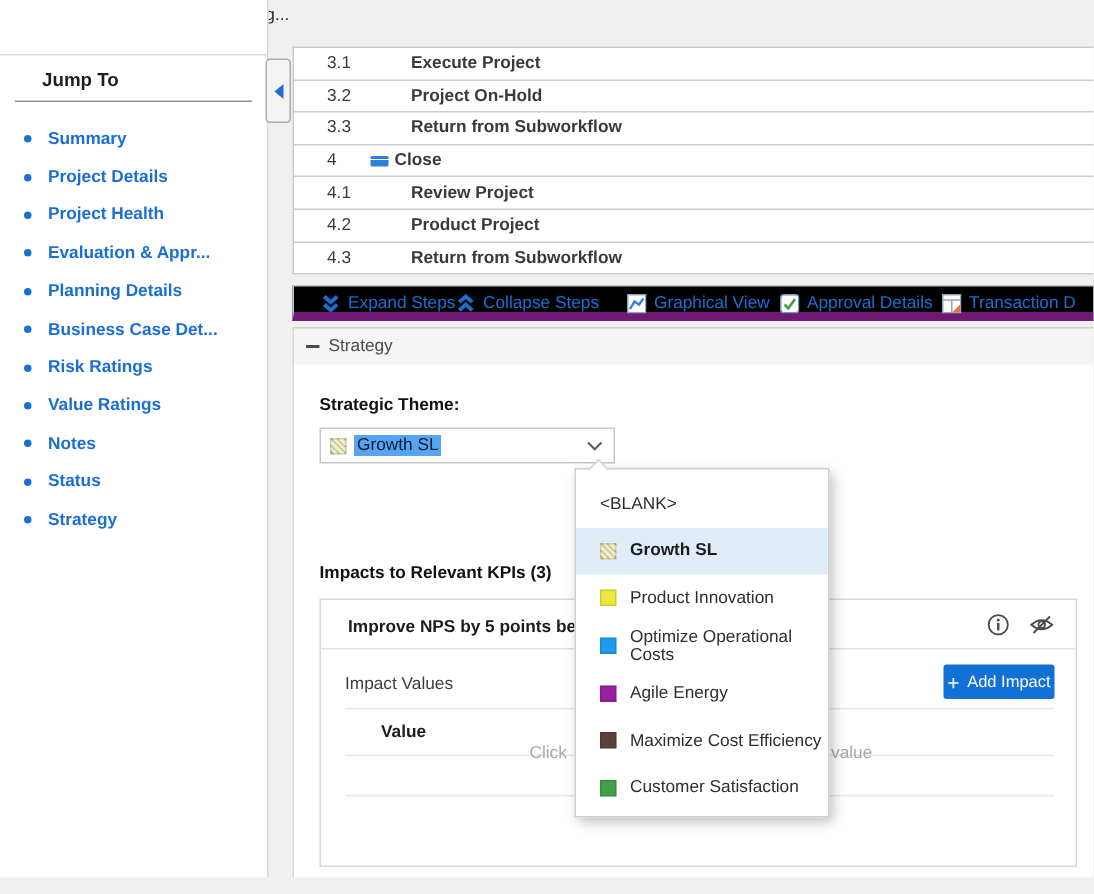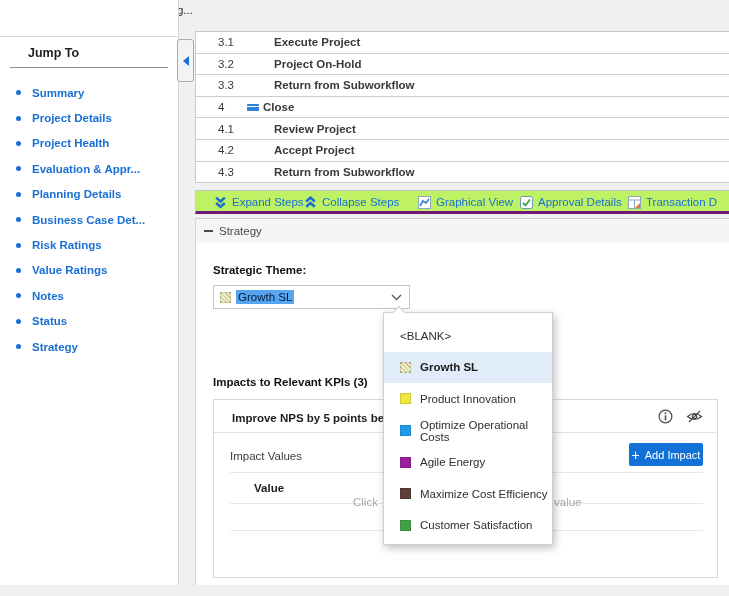--- a/index.html
+++ b/index.html
@@ -25,22 +25,22 @@
       border-right:6px solid #1a6fd4;}
   
   #wf-table{left:195px;top:31px;width:534px;background:#fff;border-top:1px solid #c9c9c9;border-left:1px solid #c9c9c9;}
   .wf-row{display:flex;align-items:center;height:21.6px;border-bottom:1px solid #cdcdcd;box-sizing:border-box;}
   .wf-step{width:78px;padding-left:22px;box-sizing:border-box;color:#3a3a3a;flex:0 0 auto;}
   .wf-step.narrow{width:51px;}
   .wf-name{color:#3a3a3a;white-space:nowrap;font-weight:bold;}
   .minus-box{width:12px;height:7px;margin-right:4px;border-radius:1px;
       background:repeating-linear-gradient(180deg,#2f80d9 0 2px,#ffffff 2px 3px,#2f80d9 3px 7px);}
   
-  #wf-toolbar{left:195px;top:190px;width:534px;height:24px;background:#bef264;
-      border-top:1px solid #c6c6c6;border-bottom:3px solid #701a75;border-left:1px solid #c9c9c9;box-sizing:border-box;}
+  #wf-toolbar{left:195px;top:190px;width:534px;height:24px;background:#000000;
+      border-top:1px solid #c6c6c6;border-bottom:6px solid #701a75;border-left:1px solid #c9c9c9;box-sizing:border-box;}
   .tb-item{position:absolute;top:0;height:22px;display:flex;align-items:center;gap:5px;cursor:pointer;}
   .tb-label{color:#1a6fd4;font-size:11.5px;white-space:nowrap;}
   
   #strategy-band{left:195px;top:218px;width:534px;height:25px;background:#f5f5f5;
       border-top:1px solid #cdcdcd;border-left:1px solid #d6d6d6;box-sizing:border-box;
       display:flex;align-items:center;}
   .collapse-dash{width:9px;height:2px;background:#4a4a4a;margin-left:8px;margin-right:6px;}
   #strategy-band .sec-label{color:#4a4a4a;font-size:11.5px;}
   #strategy-body{left:195px;top:243px;width:534px;height:342px;background:#fff;border-left:1px solid #d6d6d6;box-sizing:border-box;}
   #theme-label{left:213px;top:264px;font-weight:bold;color:#111;}
@@ -152,21 +152,21 @@
     <span class="wf-step narrow">4</span>
     <span class="minus-box"></span>
     <span class="wf-name">Close</span>
   </div>
   <div class="wf-row">
       <span class="wf-step">4.1</span>
       <span class="wf-name">Review Project</span>
     </div>
   <div class="wf-row">
       <span class="wf-step">4.2</span>
-      <span class="wf-name">Accept Project</span>
+      <span class="wf-name">Product Project</span>
     </div>
   <div class="wf-row">
       <span class="wf-step">4.3</span>
       <span class="wf-name">Return from Subworkflow</span>
     </div>
 </div>
 
 <div class="abs" id="wf-toolbar">
   <div class="tb-item" style="left:18px;">
     <svg width="13" height="13" viewBox="0 0 12 12">

